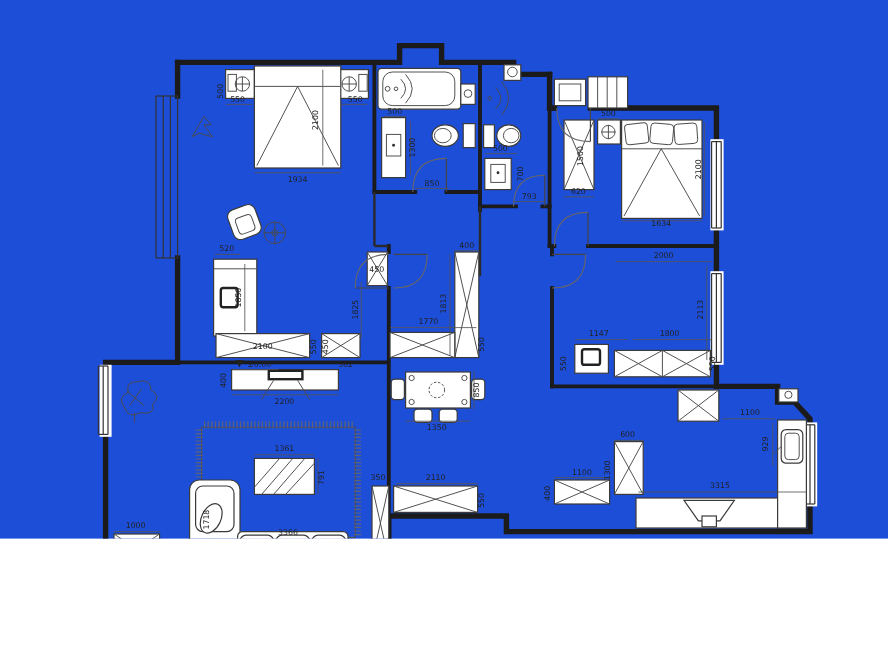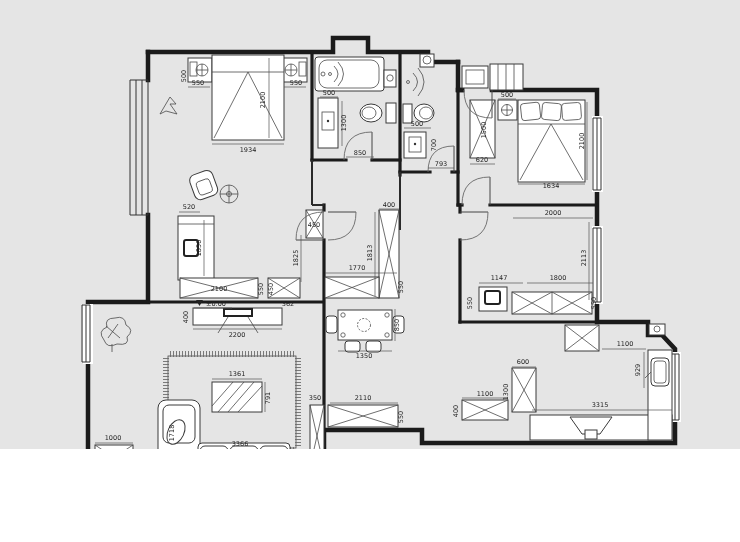--- a/index.html
+++ b/index.html
@@ -1,16 +1,16 @@
 <!DOCTYPE html>
 <html><head>
 <meta charset="utf-8">
 <style>
   html,body{margin:0;padding:0;background:#fff;}
-  #stage{width:740px;height:449px;background:#e5e5e5;position:relative;overflow:hidden;
+  #stage{width:740px;height:449px;background:#1d4ed8;position:relative;overflow:hidden;
          font-family:"DejaVu Sans", sans-serif;}
   svg{display:block;}
   .wo{stroke:#1b1b1b;stroke-width:4.5;fill:none;stroke-linecap:square;}
   .wi{stroke:#1b1b1b;stroke-width:3.2;fill:none;stroke-linecap:square;}
   .ws{stroke:#2a2a2a;stroke-width:2;fill:none;}
   .f{stroke:#3a3a3a;stroke-width:1;fill:#fff;}
   .fb{stroke:#222;stroke-width:2;fill:#fff;}
   .fx{stroke:#4a4a4a;stroke-width:.8;fill:none;}
   .win{stroke:#333;stroke-width:1;fill:none;}
   .dl{stroke:#555;stroke-width:.7;}

